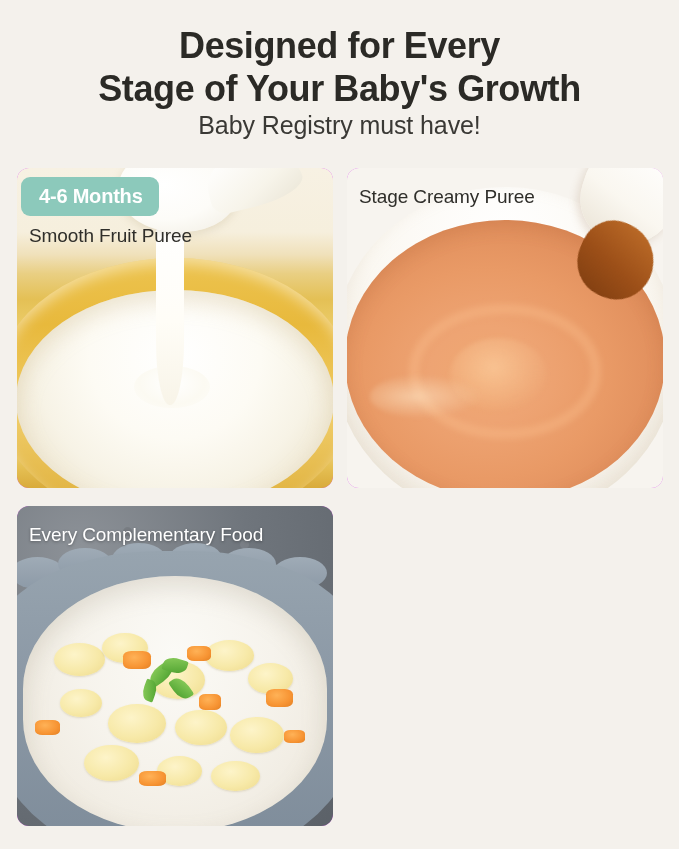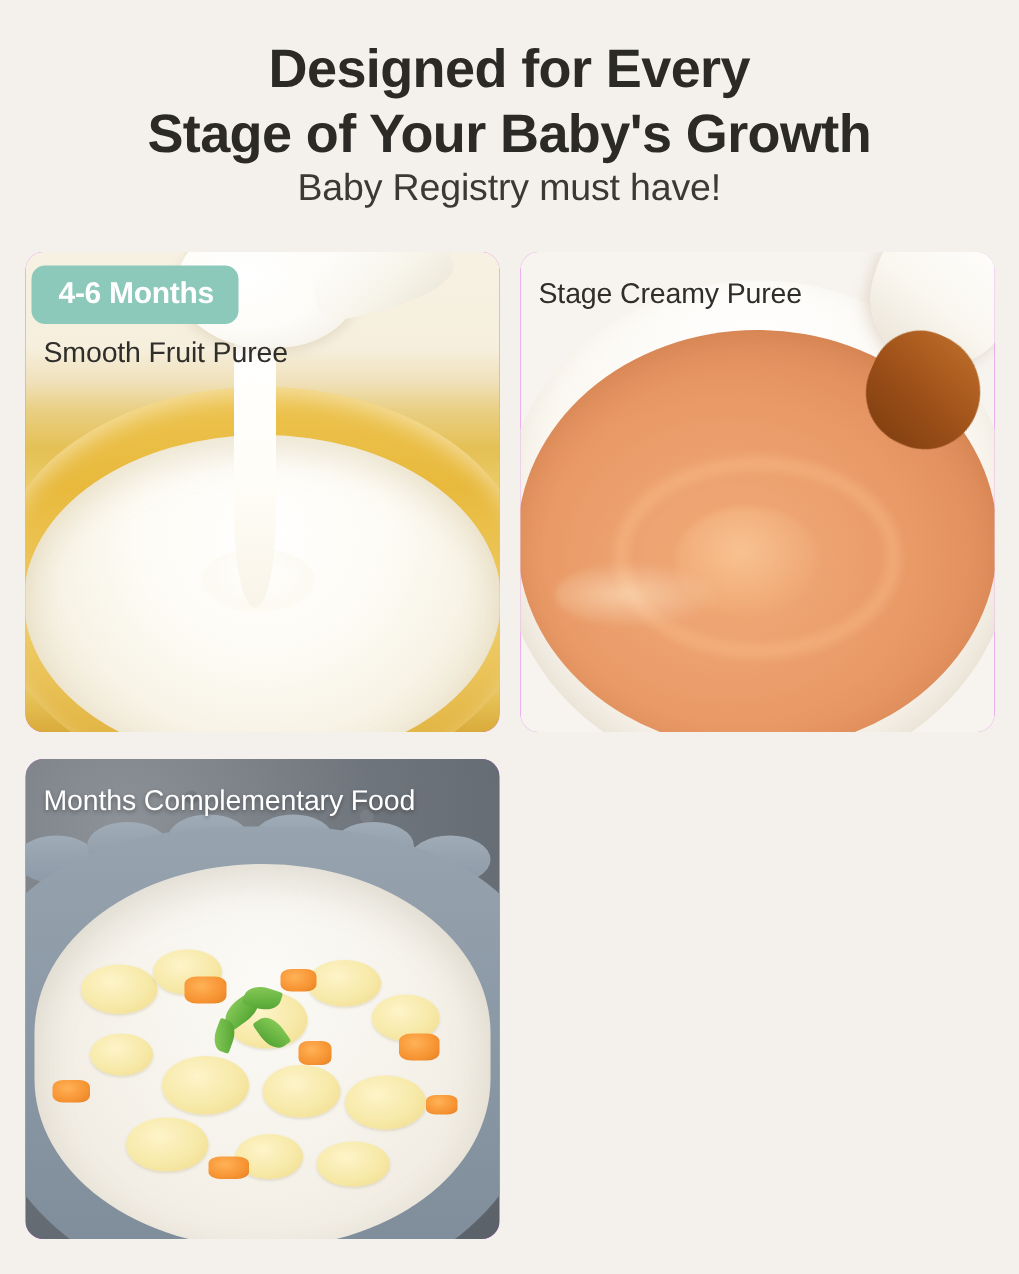--- a/index.html
+++ b/index.html
@@ -471,18 +471,18 @@
           <span class="chunk carrot c5"></span>
           <span class="chunk carrot c6"></span>
           <span class="chunk carrot c7"></span>
           <span class="leaf l1"></span>
           <span class="leaf l2"></span>
           <span class="leaf l3"></span>
           <span class="leaf l4"></span>
         </div>
       </div>
       <div class="card-overlay">
-        <span class="card-caption on-dark">Months Complementary Food</span>
+        <span class="card-caption on-dark">Every Complementary Food</span>
       </div>
     </div>
 
   </div>
 </div>
 
 </body></html>

